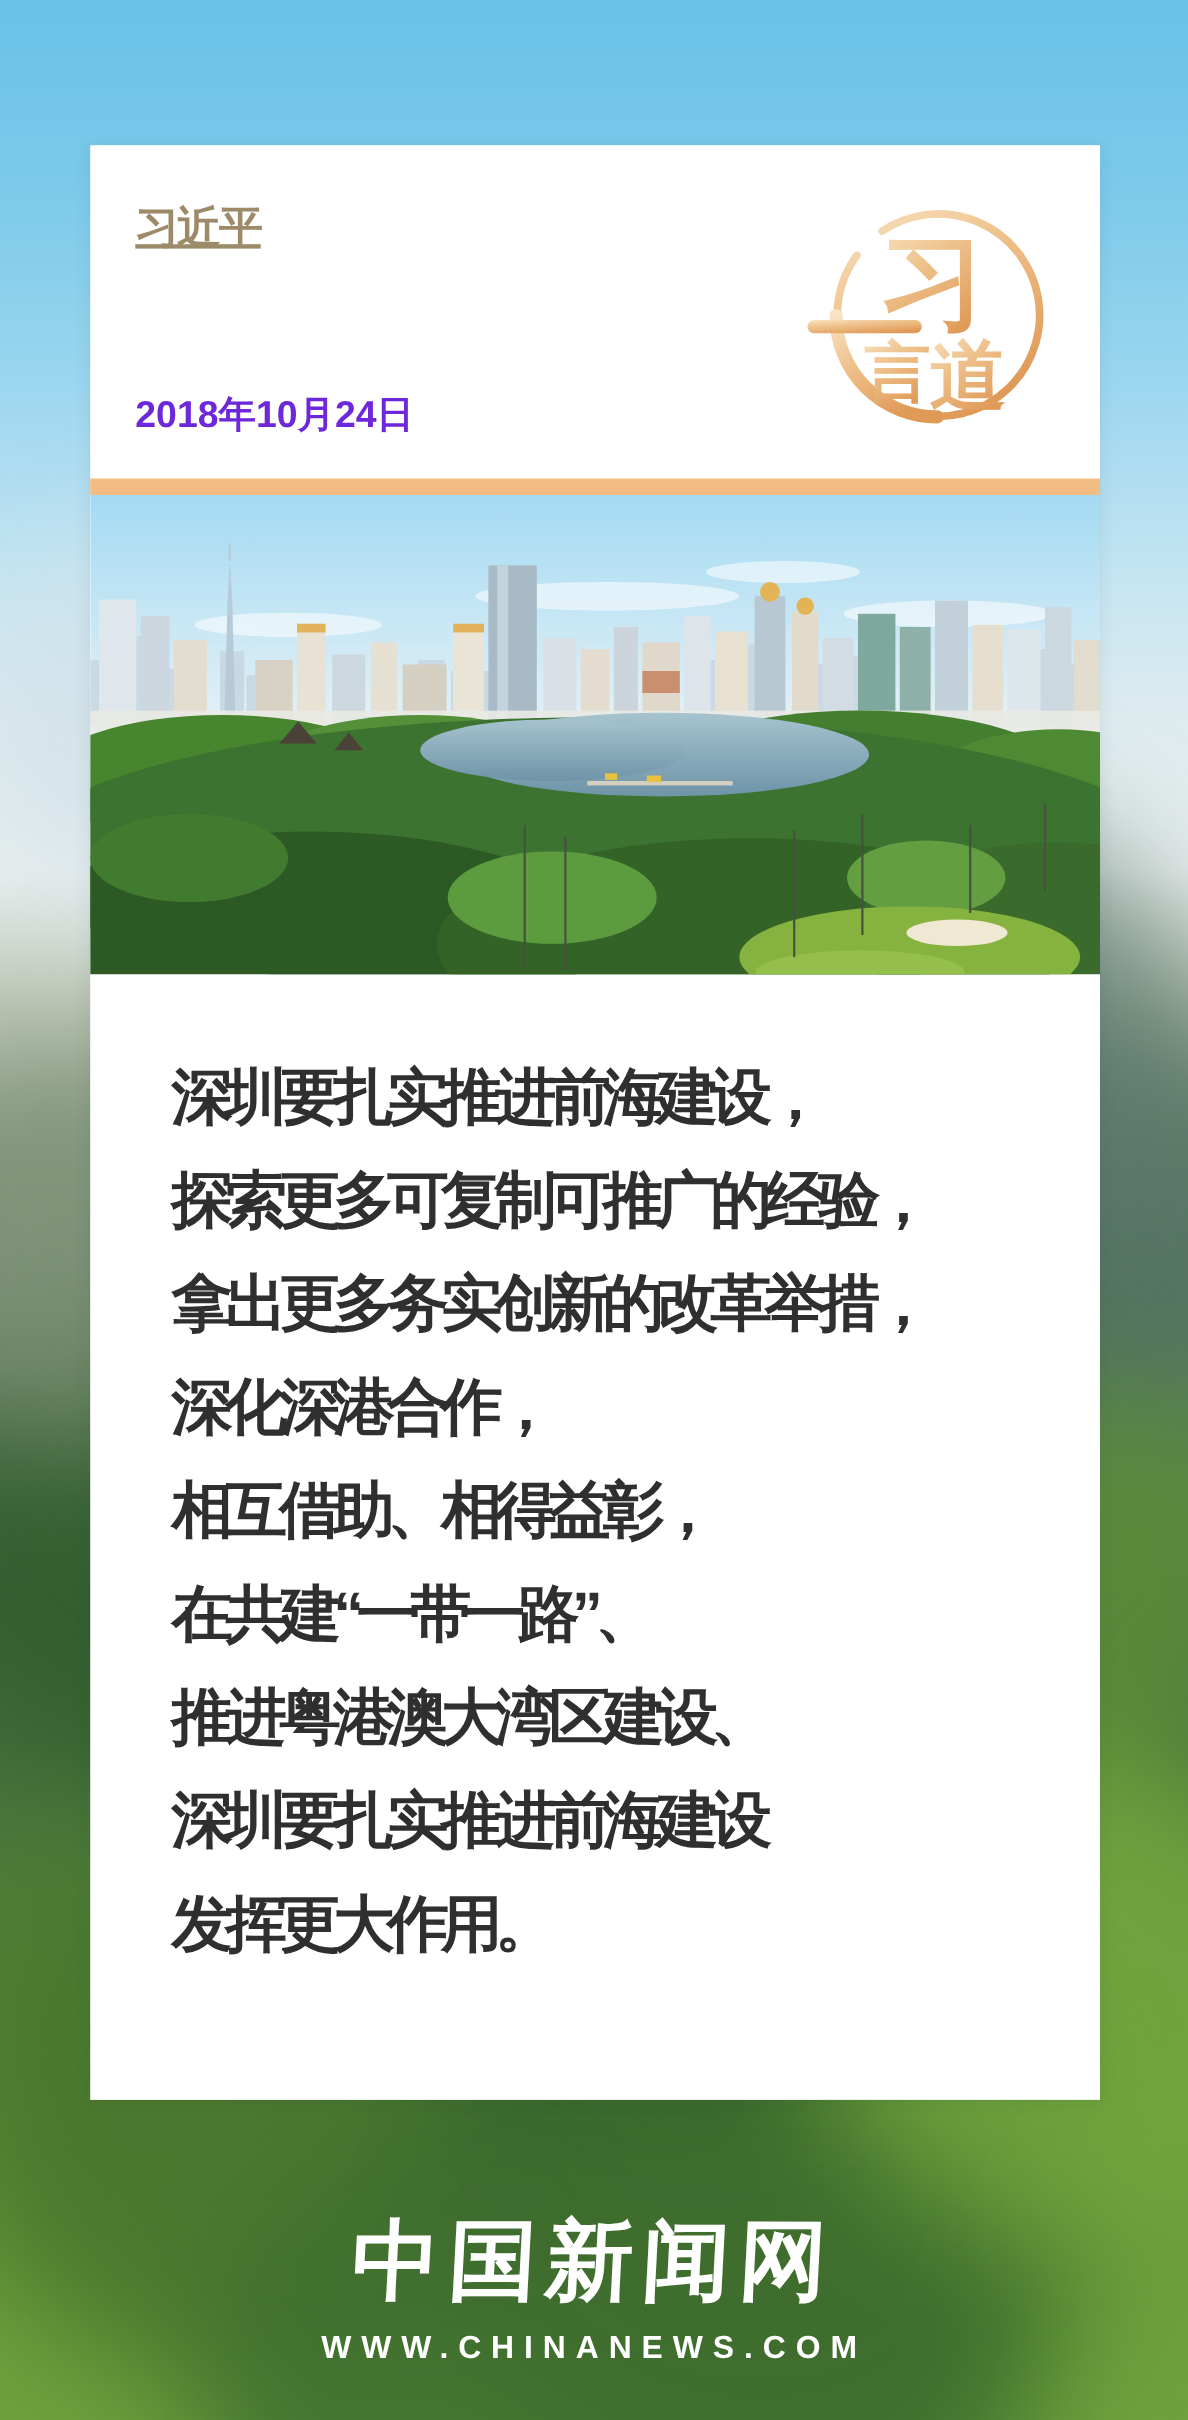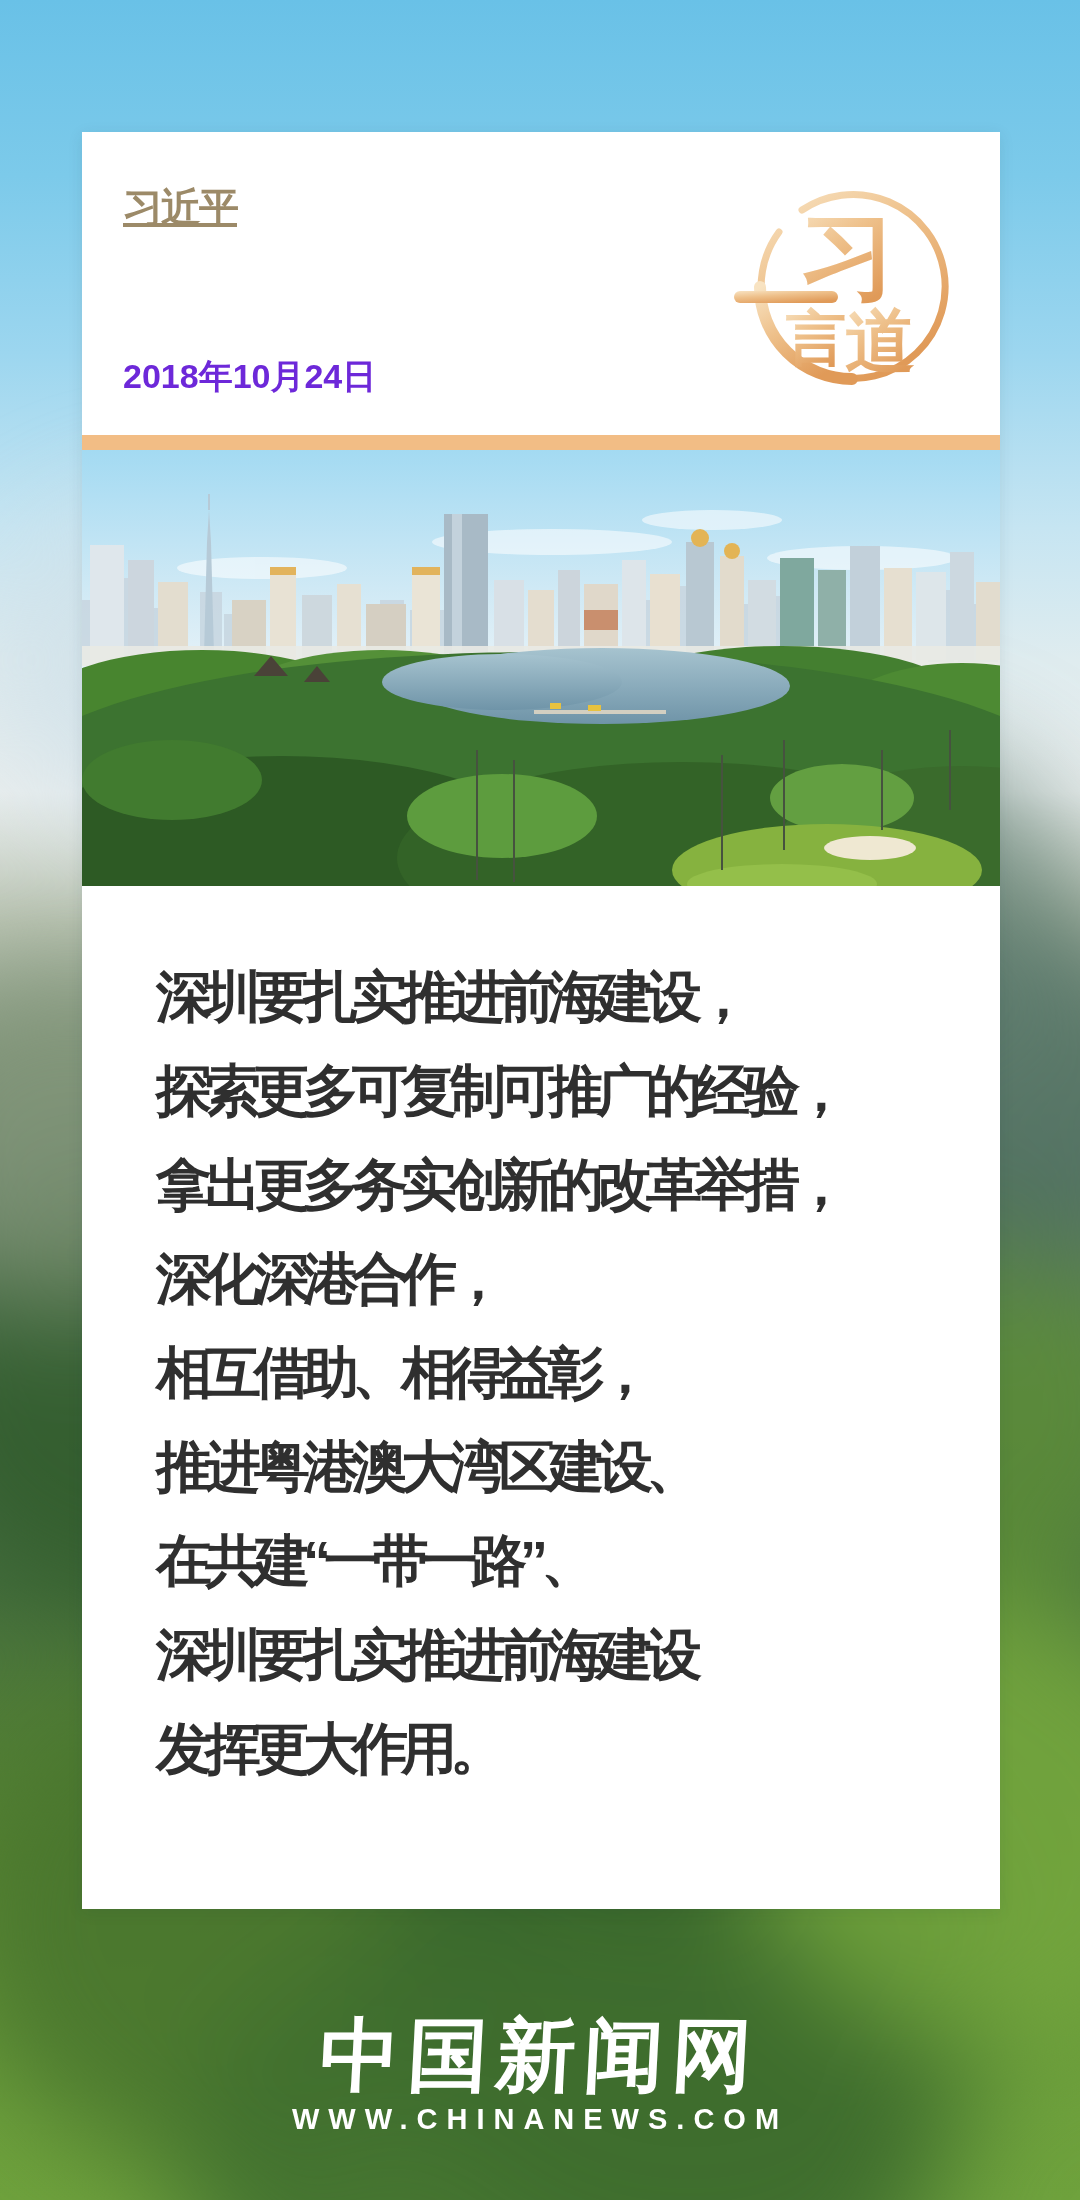--- a/index.html
+++ b/index.html
@@ -58,21 +58,21 @@
   .quote .qline{white-space:nowrap;}
 
   
   .footer{position:absolute;left:0;top:2012px;width:1080px;text-align:center;color:#ffffff;}
   .logo-cn{
     font-family:"DejaVu Serif","Liberation Serif",serif;
     font-size:80px;font-weight:700;letter-spacing:8px;line-height:86px;
     transform:skewX(-3deg);
   }
   .logo-url{
-    margin-top:4px;font-size:29px;font-weight:600;letter-spacing:9px;line-height:34px;
+    margin-top:20px;font-size:29px;font-weight:600;letter-spacing:9px;line-height:34px;
   }
 </style>
 </head>
 <body>
 
 <div class="bg-base"></div>
 <div class="bg-blobs">
   <div class="blob b1"></div>
   <div class="blob b2"></div>
   <div class="blob b3"></div>
@@ -243,22 +243,22 @@
       </g>
     </svg>
   </div>
 
   <div class="quote">
     <div class="qline">深圳要扎实推进前海建设，</div>
     <div class="qline">探索更多可复制可推广的经验，</div>
     <div class="qline">拿出更多务实创新的改革举措，</div>
     <div class="qline">深化深港合作，</div>
     <div class="qline">相互借助、相得益彰，</div>
+    <div class="qline">在共建“一带一路”、</div>
     <div class="qline">推进粤港澳大湾区建设、</div>
-    <div class="qline">在共建“一带一路”、</div>
     <div class="qline">深圳要扎实推进前海建设</div>
     <div class="qline">发挥更大作用。</div>
   </div>
 </div>
 
 <div class="footer">
   <div class="logo-cn">中国新闻网</div>
   <div class="logo-url">WWW.CHINANEWS.COM</div>
 </div>
 

